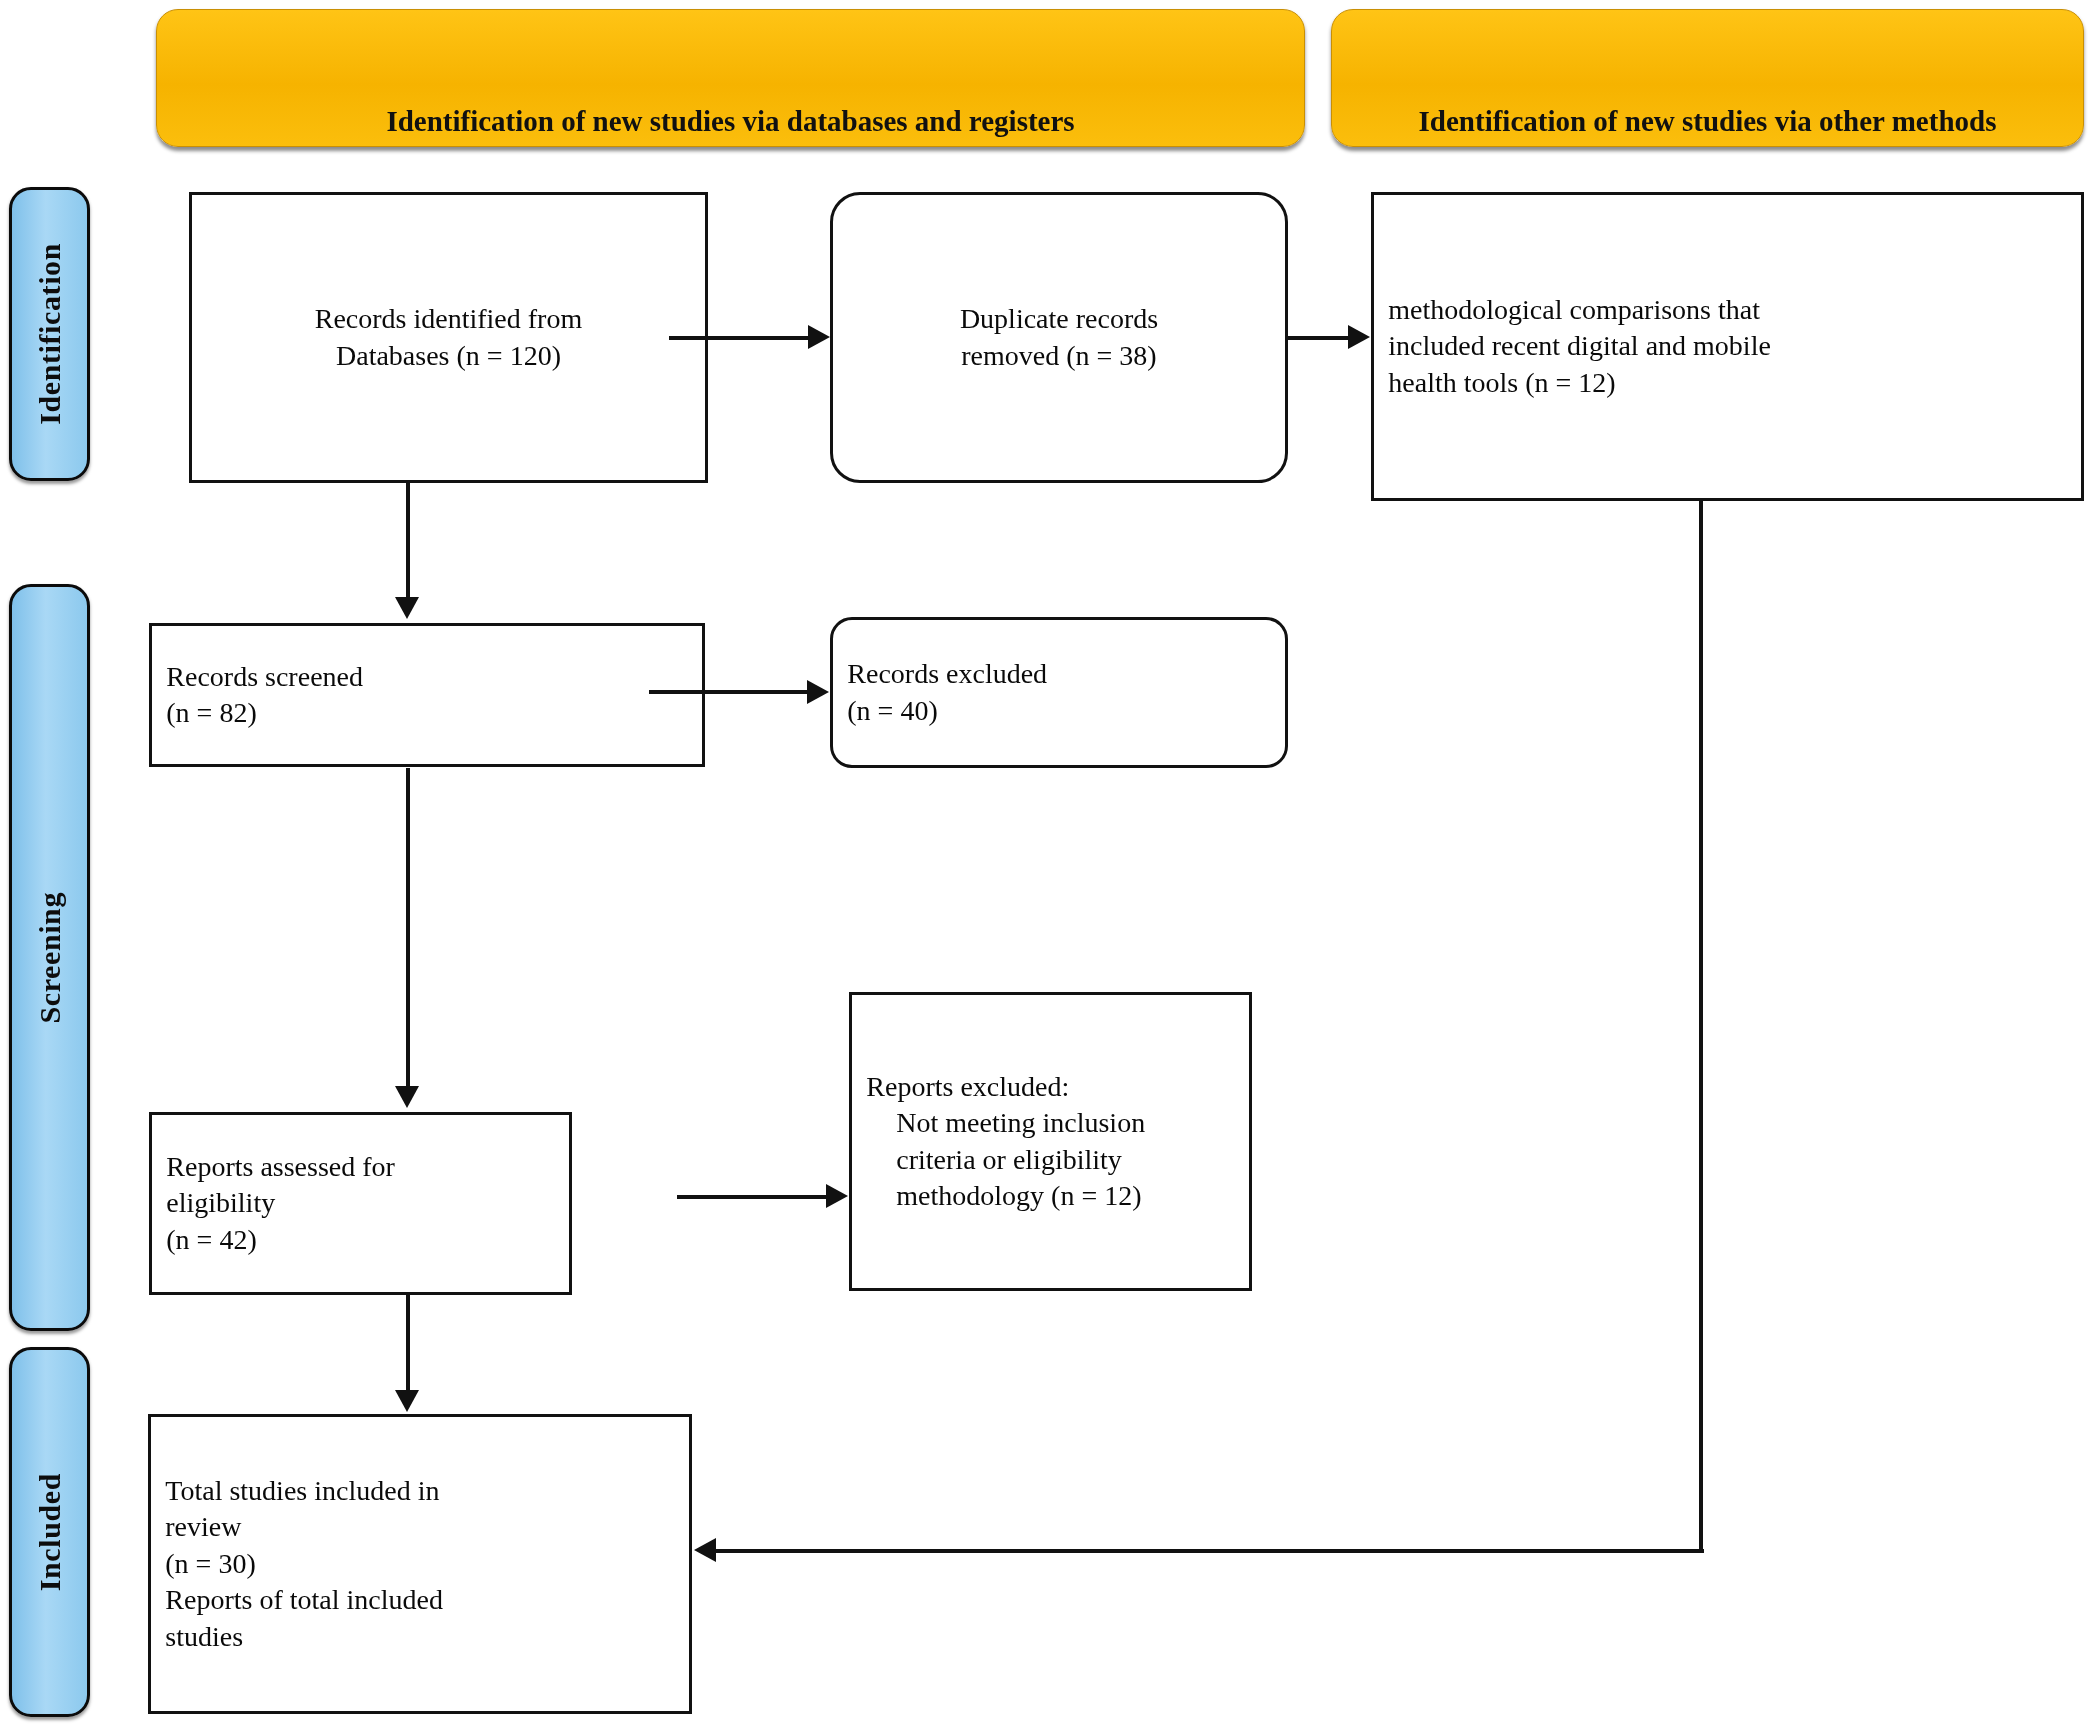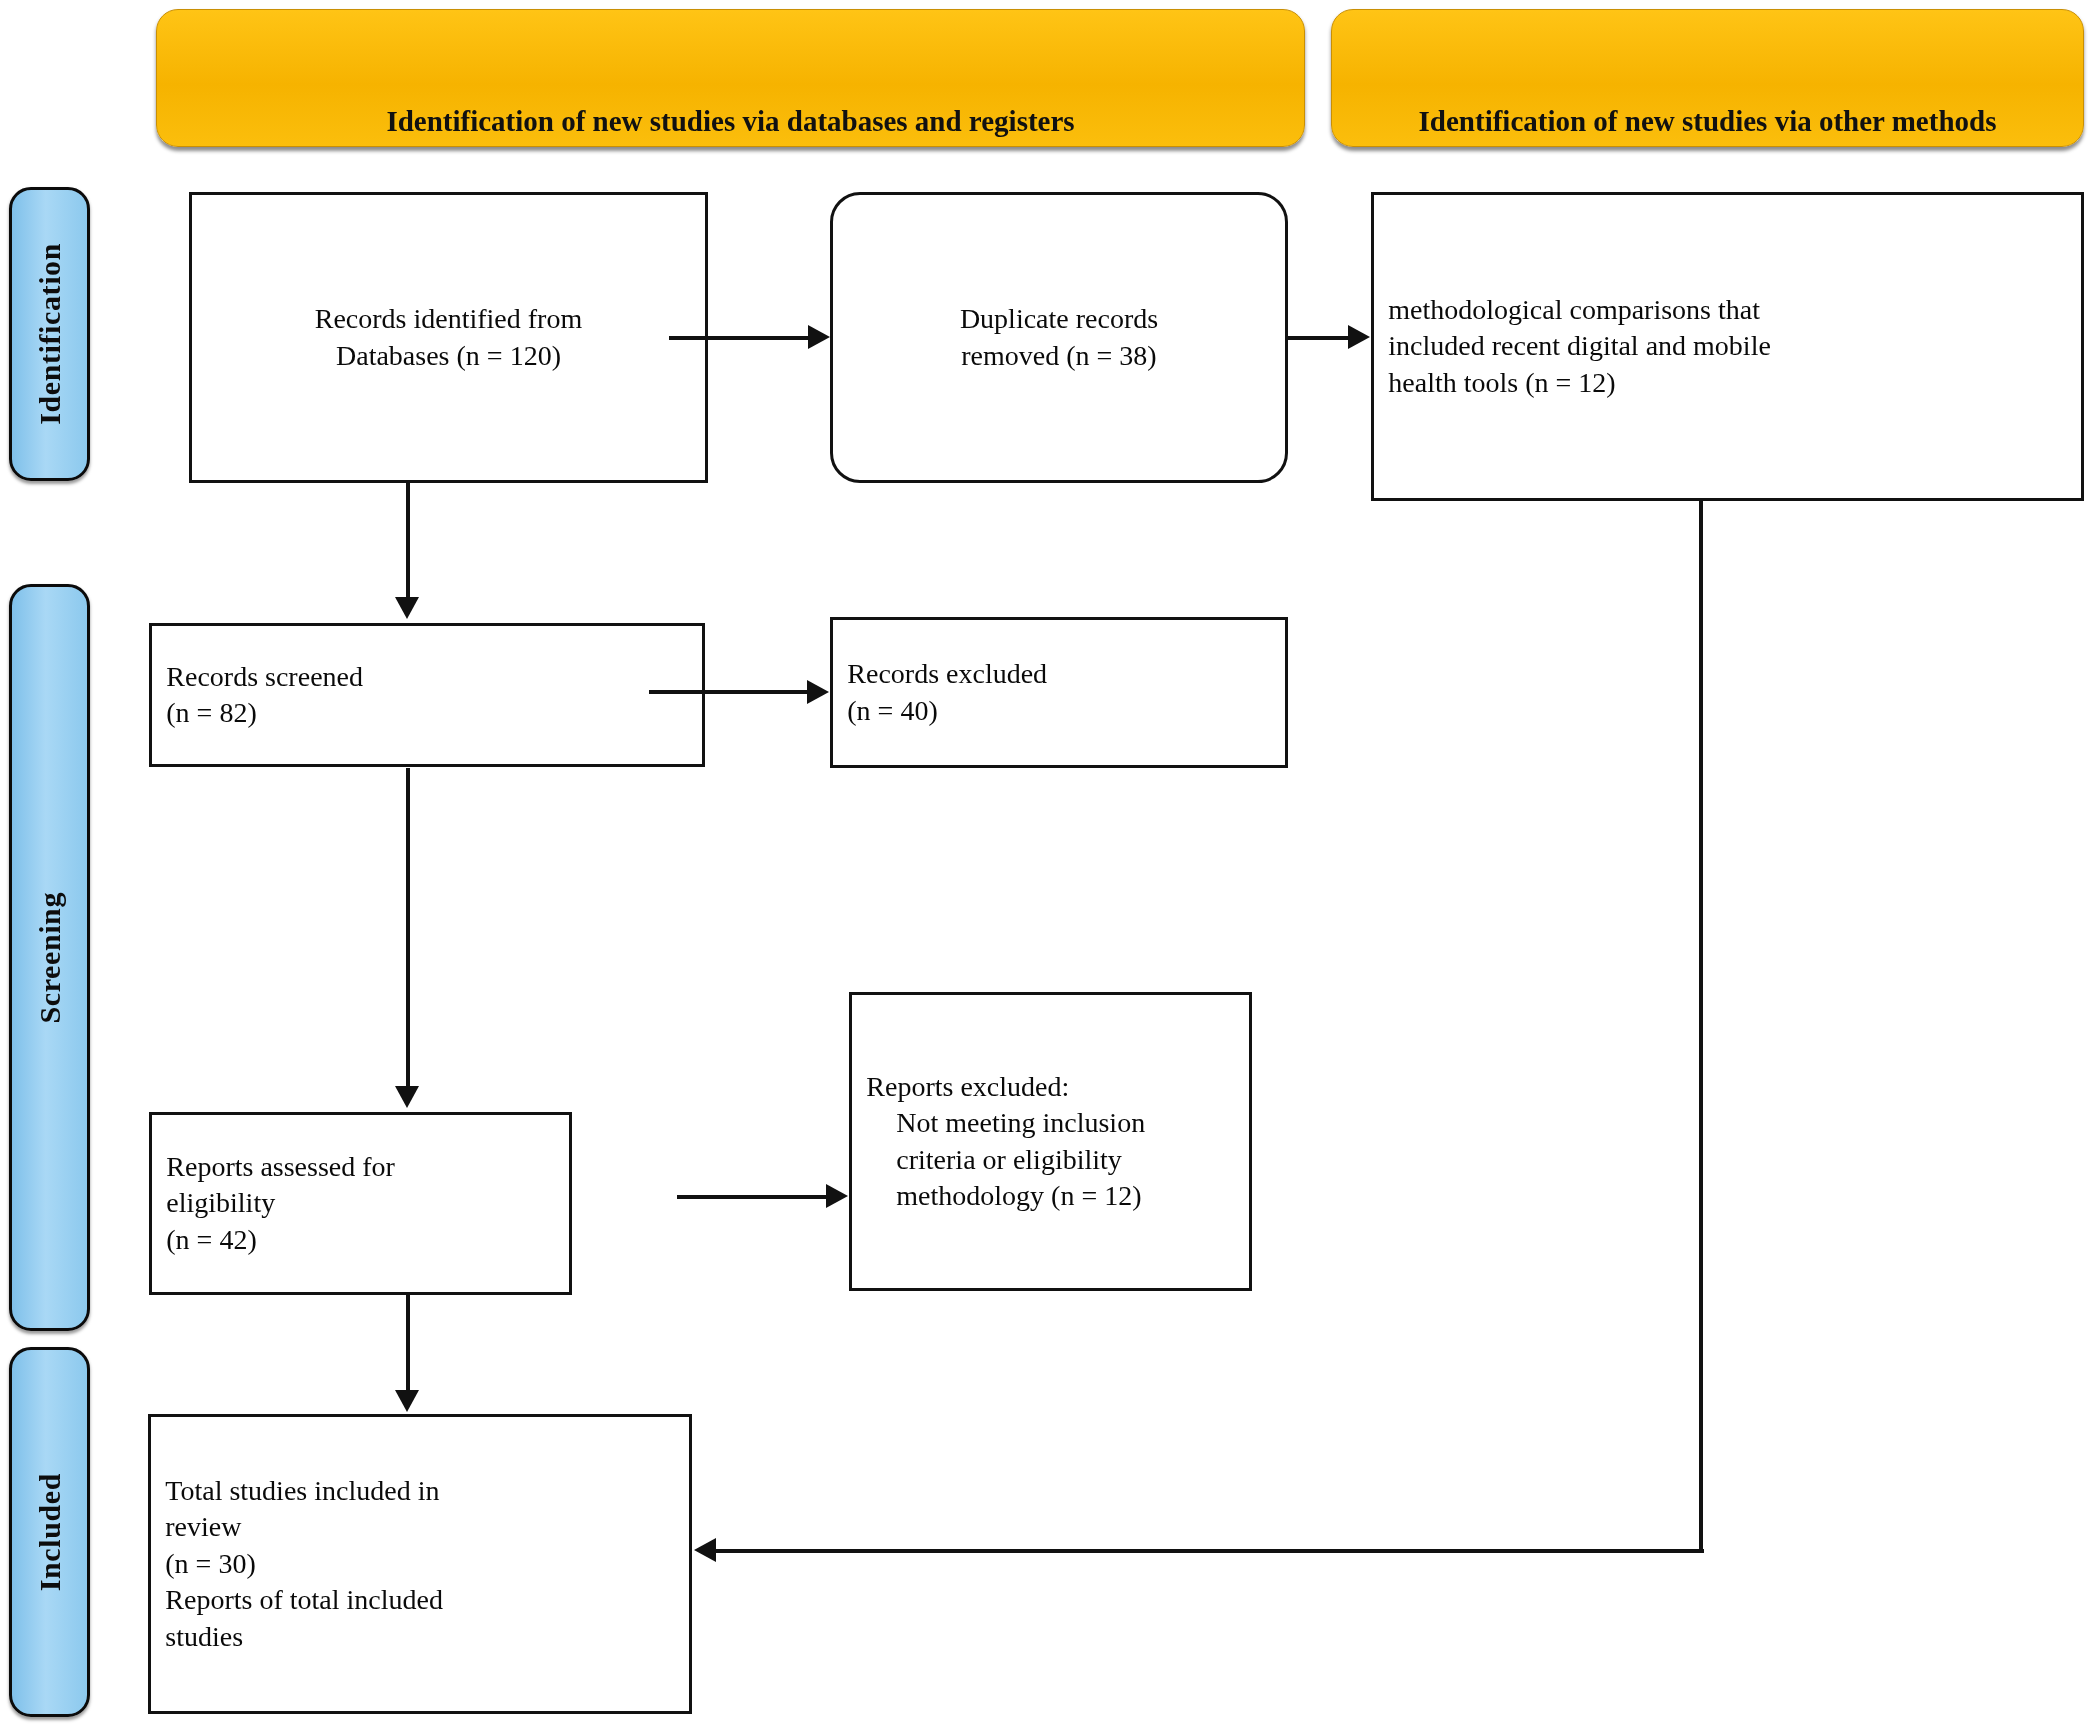--- a/index.html
+++ b/index.html
@@ -140,21 +140,21 @@
     </div>
   </div>
 
   <div class="pbox" style="left:149px;top:623px;width:556px;height:144px;">
     <div class="txt">
       <div>Records screened</div>
       <div>(n = 82)</div>
     </div>
   </div>
 
-  <div class="pbox" style="left:830px;top:617px;width:458px;height:151px;">
+  <div class="pbox" style="left:830px;top:617px;width:458px;height:151px;border-radius:22px;">
     <div class="txt">
       <div>Records excluded</div>
       <div>(n = 40)</div>
     </div>
   </div>
 
   <div class="pbox" style="left:149px;top:1112px;width:423px;height:183px;">
     <div class="txt">
       <div>Reports assessed for</div>
       <div>eligibility</div>

